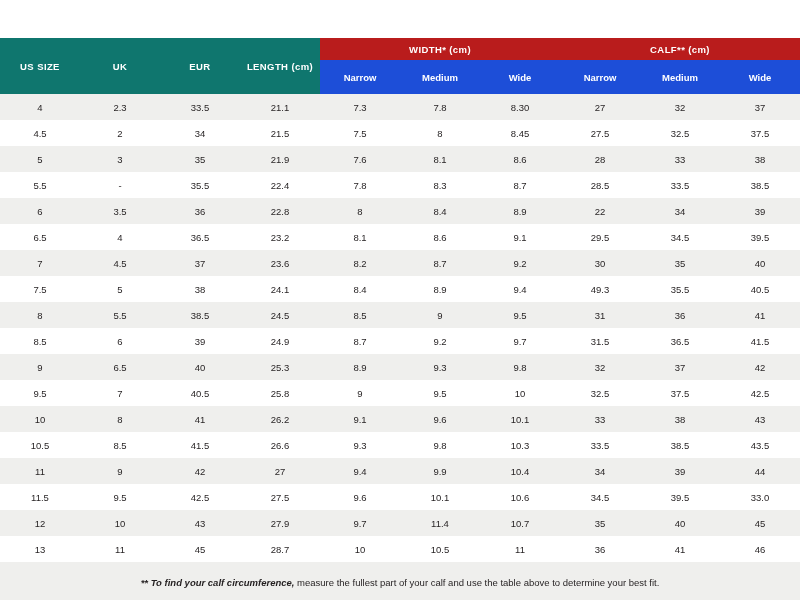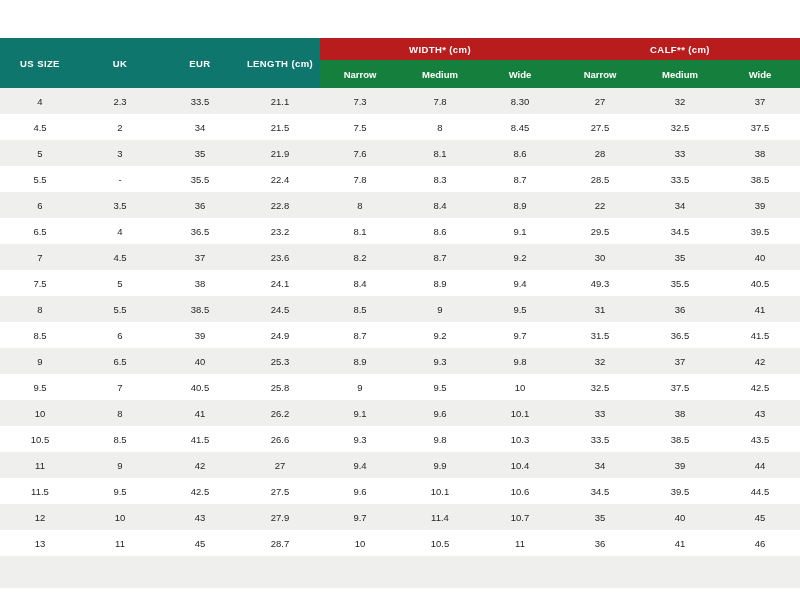--- a/index.html
+++ b/index.html
@@ -46,26 +46,26 @@
     background: #b91c1c;
     color: #ffffff;
     font-size: 9.5px;
     font-weight: bold;
     letter-spacing: 0.4px;
     text-align: center;
     height: 22px;
     vertical-align: middle;
   }
   .hdr-black {
-    background: #15803d;
+    background: #1d4ed8;
     color: #ffffff;
     font-size: 9.5px;
     font-weight: bold;
     text-align: center;
-    height: 28px;
+    height: 34px;
     vertical-align: middle;
   }
   
   tbody td {
     font-size: 9.5px;
     text-align: center;
     height: 26px;
     vertical-align: middle;
     color: #231f20;
   }
@@ -315,21 +315,21 @@
         <tr class="row-white">
           <td>11.5</td>
           <td>9.5</td>
           <td>42.5</td>
           <td>27.5</td>
           <td>9.6</td>
           <td>10.1</td>
           <td>10.6</td>
           <td>34.5</td>
           <td>39.5</td>
-          <td>44.5</td>
+          <td>33.0</td>
         </tr>
         <tr class="row-light">
           <td>12</td>
           <td>10</td>
           <td>43</td>
           <td>27.9</td>
           <td>9.7</td>
           <td>11.4</td>
           <td>10.7</td>
           <td>35</td>
@@ -345,15 +345,16 @@
           <td>10.5</td>
           <td>11</td>
           <td>36</td>
           <td>41</td>
           <td>46</td>
         </tr>
       </tbody>
   </table>
 
   <div class="footnotes">
+    <span class="line"><b class="fn-italic">** To find your calf circumference,</b><span> measure the fullest part of your calf and use the table above to determine your best fit.</span></span>
   </div>
 
 </div>
 
 </body></html>

